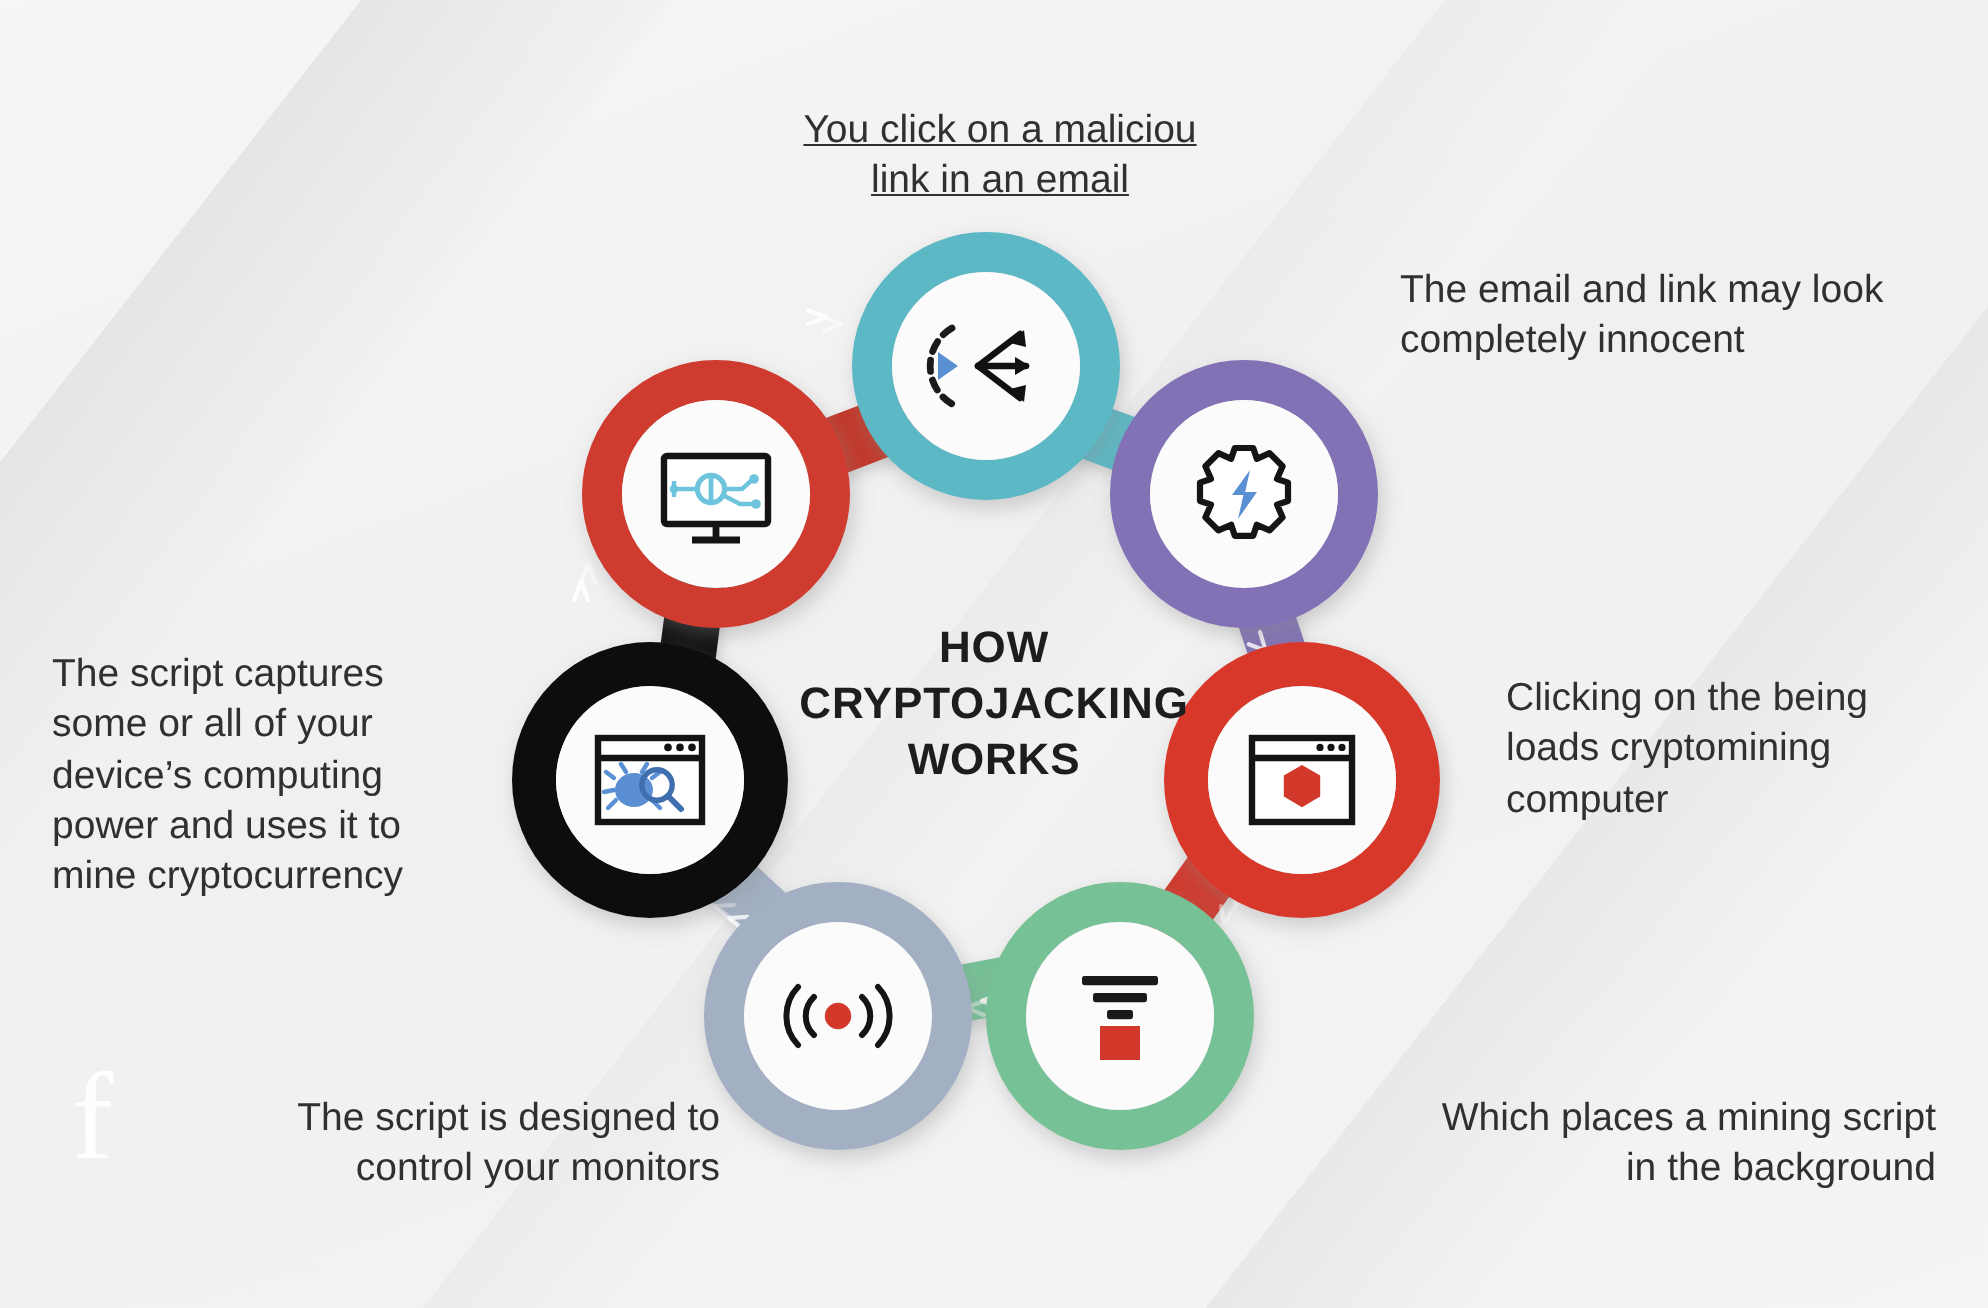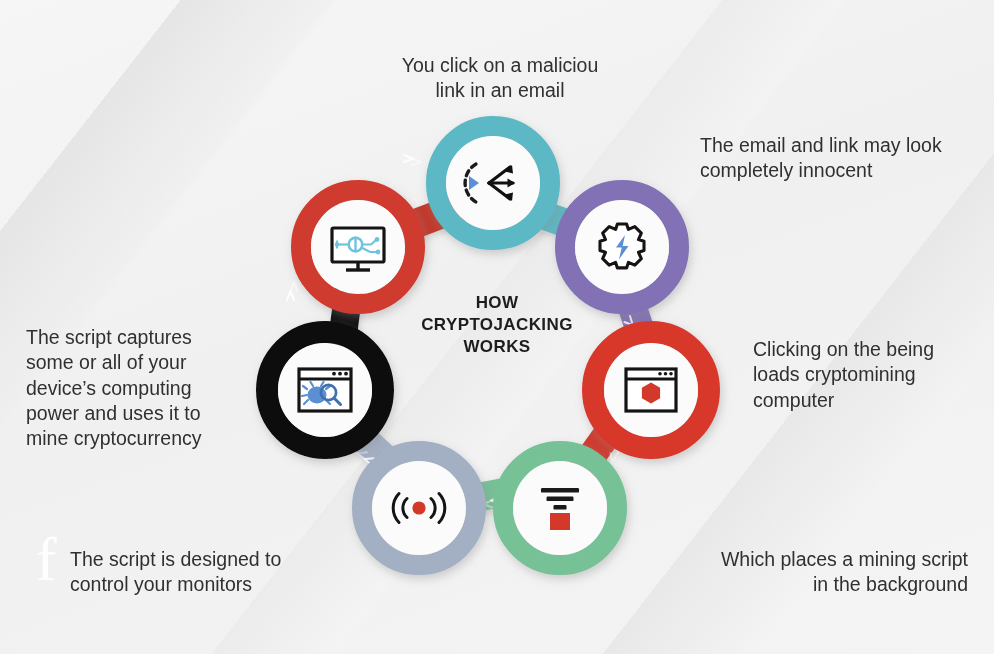--- a/index.html
+++ b/index.html
@@ -45,47 +45,47 @@
     left: 0;
     top: 0;
     width: 994px;
     height: 654px;
   }
 
   
   #center-title {
     position: absolute;
     left: 397px;
-    top: 292px;
+    top: 310px;
     width: 200px;
     text-align: center;
-    font-size: 17px;
+    font-size: 22px;
     font-weight: bold;
     line-height: 1.28;
     letter-spacing: 0.4px;
     color: #1d1d1d;
     font-family: "Liberation Sans", sans-serif;
   }
   #center-title .t-line { display: block; white-space: nowrap; }
 
   
   .caption {
     position: absolute;
     color: #303030;
     font-size: 19.5px;
     line-height: 1.30;
     font-family: "Liberation Sans", sans-serif;
   }
   .caption .c-line { display: block; white-space: nowrap; }
 
-  .cap-top     { left: 345px; top:  53px; width: 310px; text-align: center; }
+  .cap-top     { left: 345px; top:  53px; width: 310px; text-align: center; text-decoration: underline; }
   .cap-right1  { left: 700px; top: 133px; width: 290px; text-align: left; }
   .cap-right2  { left: 753px; top: 337px; width: 235px; text-align: left; }
   .cap-bot-r   { left: 648px; top: 547px; width: 320px; text-align: right; }
-  .cap-bot-l   { left:  70px; top: 547px; width: 290px; text-align: left; }
+  .cap-bot-l   { left:  70px; top: 547px; width: 290px; text-align: right; }
   .cap-left2   { left:  26px; top: 325px; width: 225px; }
   .cap-left1   { left:  12px; top: 133px; width: 290px; text-align: right; }
 
   
   #f-glyph {
     position: absolute;
     left: 36px;
     top: 528px;
     font-size: 62px;
     line-height: 1;

